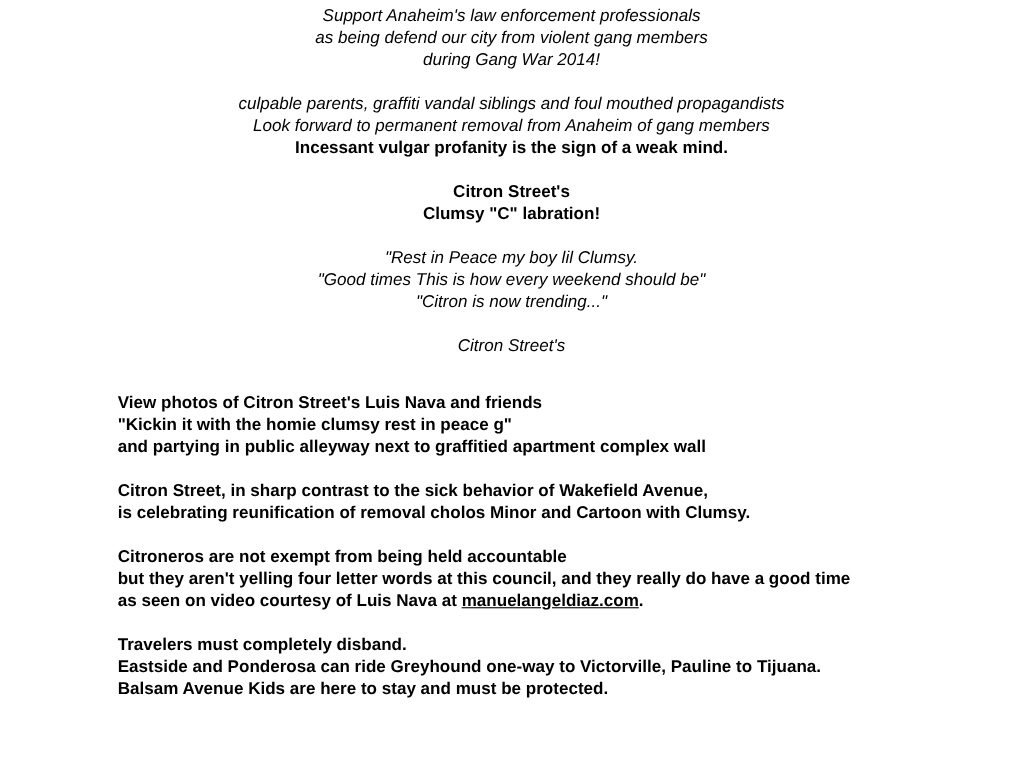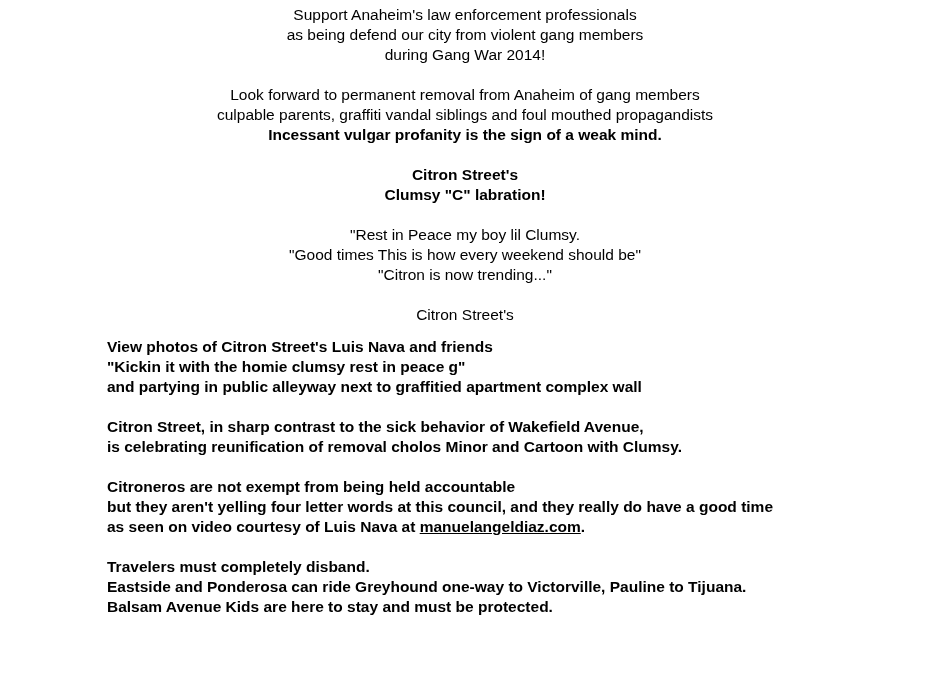--- a/index.html
+++ b/index.html
@@ -27,56 +27,56 @@
     margin: 0;
     white-space: nowrap;
   }
   .para.center {
     text-align: center;
   }
   .para.left {
     text-align: left;
     padding-left: 107px;
   }
-  .line.italic  { }
+  .line.italic  { font-style: italic; }
   .line.bold    { font-weight: bold; }
   .line.regular { font-style: normal; font-weight: bold; }
   .link {
     text-decoration: underline;
     color: #000000;
     cursor: pointer;
   }
 </style>
 </head>
 <body>
 
 <main class="page">
     <div class="para center" style="margin-top: 0px;">
       <div class="line italic"><span>Support Anaheim's law enforcement professionals</span></div>
       <div class="line italic"><span>as being defend our city from violent gang members</span></div>
       <div class="line italic"><span>during Gang War 2014!</span></div>
     </div>
     <div class="para center" style="margin-top: 20px;">
+      <div class="line italic"><span>culpable parents, graffiti vandal siblings and foul mouthed propagandists</span></div>
       <div class="line italic"><span>Look forward to permanent removal from Anaheim of gang members</span></div>
-      <div class="line italic"><span>culpable parents, graffiti vandal siblings and foul mouthed propagandists</span></div>
       <div class="line regular"><span>Incessant vulgar profanity is the sign of a weak mind.</span></div>
     </div>
     <div class="para center" style="margin-top: 20px;">
       <div class="line bold"><span>Citron Street's</span></div>
       <div class="line bold"><span>Clumsy "C" labration!</span></div>
     </div>
     <div class="para center" style="margin-top: 20px;">
       <div class="line italic"><span>"Rest in Peace my boy lil Clumsy.</span></div>
       <div class="line italic"><span>"Good times This is how every weekend should be"</span></div>
       <div class="line italic"><span>"Citron is now trending..."</span></div>
     </div>
     <div class="para center" style="margin-top: 20px;">
       <div class="line italic"><span>Citron Street's</span></div>
     </div>
-    <div class="para left" style="margin-top: 12px;">
+    <div class="para left" style="margin-top: 32px;">
       <div class="line regular"><span>View photos of Citron Street's Luis Nava and friends</span></div>
       <div class="line regular"><span>"Kickin it with the homie clumsy rest in peace g"</span></div>
       <div class="line regular"><span>and partying in public alleyway next to graffitied apartment complex wall</span></div>
     </div>
     <div class="para left" style="margin-top: 20px;">
       <div class="line regular"><span>Citron Street, in sharp contrast to the sick behavior of Wakefield Avenue,</span></div>
       <div class="line regular"><span>is celebrating reunification of removal cholos Minor and Cartoon with Clumsy.</span></div>
     </div>
     <div class="para left" style="margin-top: 20px;">
       <div class="line regular"><span>Citroneros are not exempt from being held accountable</span></div>

